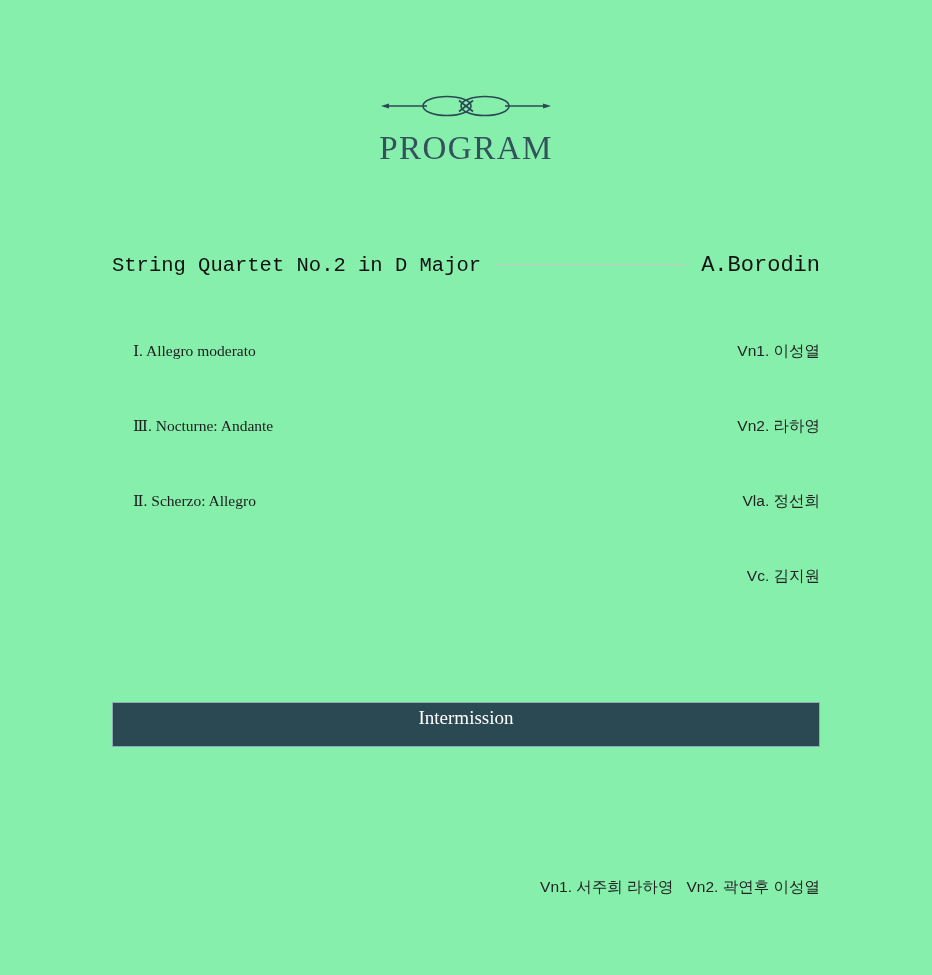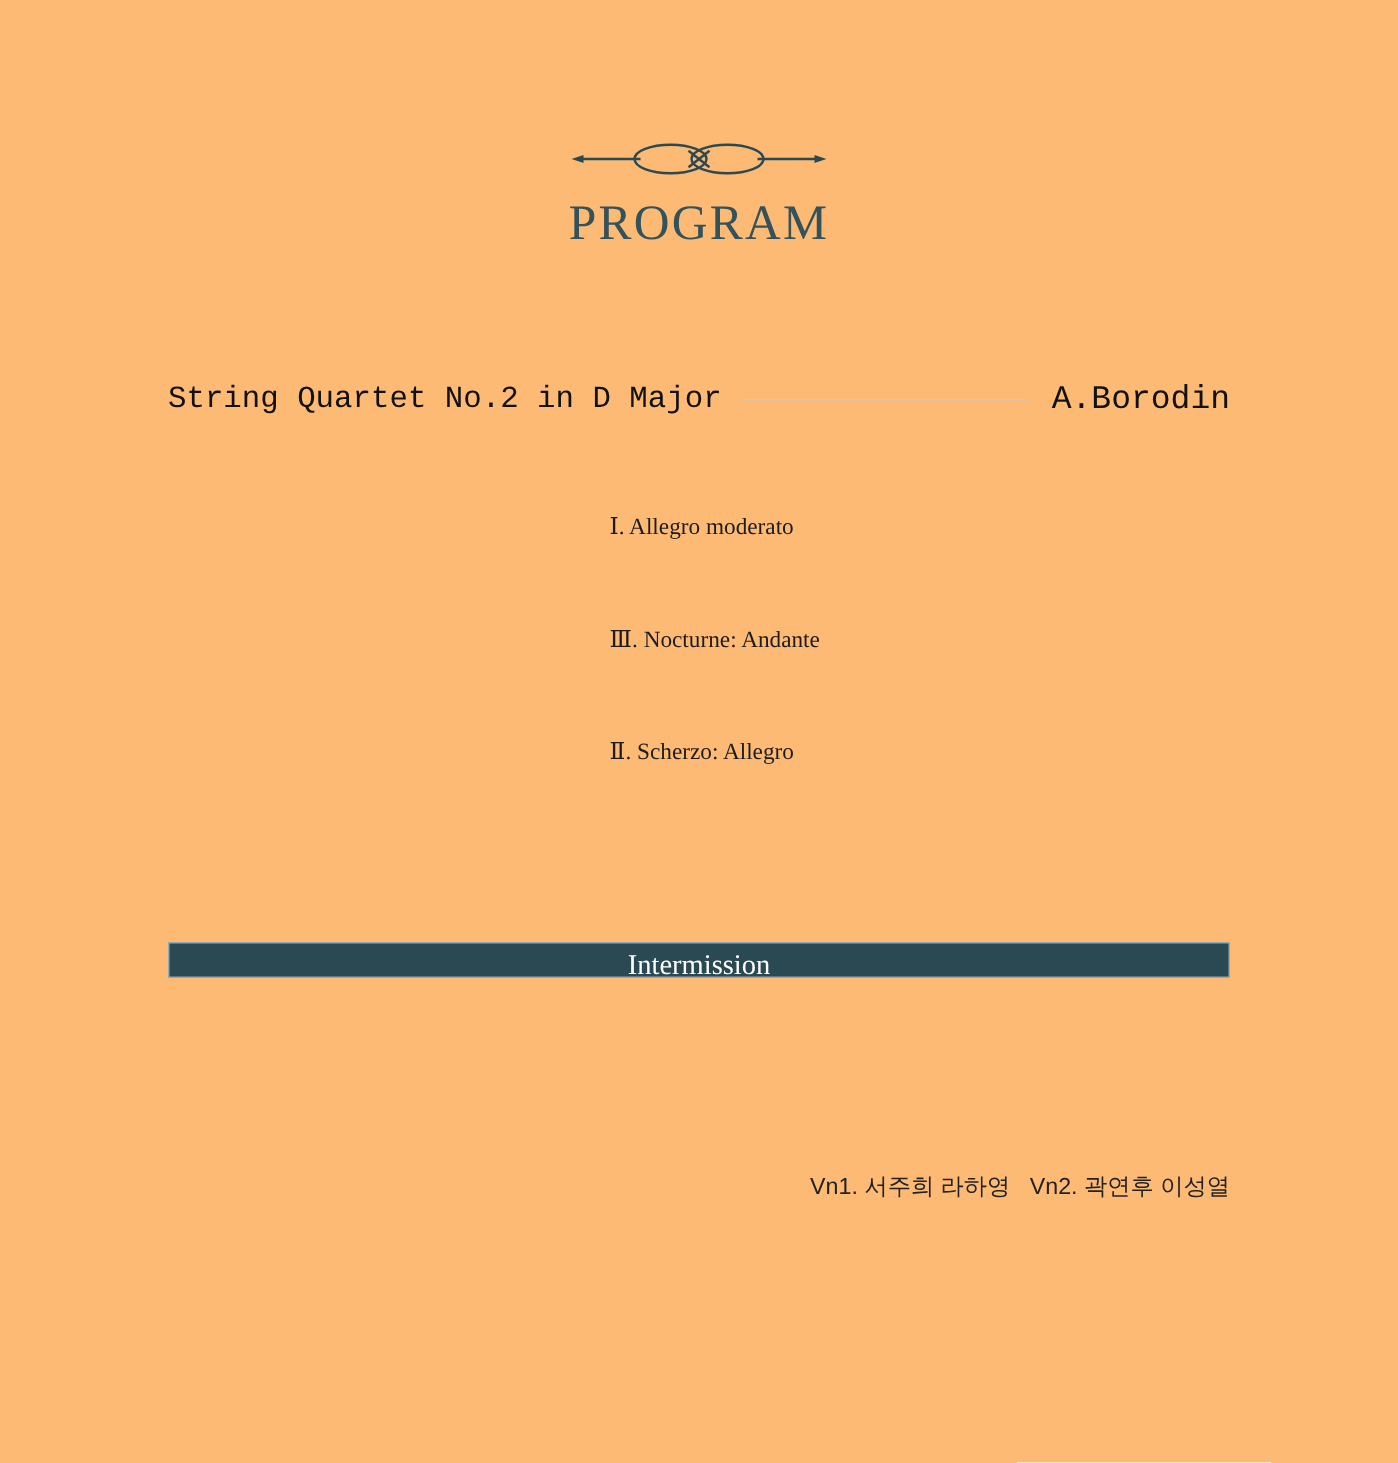--- a/index.html
+++ b/index.html
@@ -5,21 +5,21 @@
   :root{
     --accent:#2b4953;
     --rule:#c9c9c9;
     --text:#151515;
   }
   *{margin:0;padding:0;box-sizing:border-box;}
   html,body{background:#ffffff;}
   .page{
     position:relative;
     width:932px;height:975px;
-    background:#fdba74;
+    background:#86efac;
     overflow:hidden;
     font-family:"Liberation Serif","DejaVu Serif",serif;
     color:var(--text);
   }
   .ornament-wrap{padding-top:92px;text-align:center;}
   .ornament-wrap svg{color:var(--accent);}
   .program-title{
     text-align:center;
     margin-top:6px;
     font-size:33px;
@@ -30,21 +30,21 @@
   .content{padding:0 112px;}
   .piece-header{
     display:flex;align-items:center;gap:15px;font-family:Liberation Mono, monospace;
   }
   .piece-title{
     font-size:20.5px;white-space:nowrap;color:#111;
   }
   .rule{flex:1;height:1.5px;background:var(--rule);}
   .composer{font-size:22px;white-space:nowrap;color:#111;}
   .piece-body{
-    display:flex;justify-content:center;align-items:flex-start;
+    display:flex;justify-content:space-between;align-items:flex-start;
     margin-top:10px;
   }
   .movements{
     padding-left:21px;
     font-size:15.5px;
     line-height:25px;
     color:#1c1c1c;
     white-space:pre;
   }
   .performers{
@@ -54,21 +54,21 @@
     font-size:15.5px;
     line-height:25px;
     color:#222;
     white-space:pre;
   }
   .piece-2 .movements,.piece-2 .performers,
   .piece-3 .movements,.piece-3 .performers{line-height:28px;}
   .piece-1{margin-top:86px;}
   .intermission{
     margin-top:64px;
-    height:24px;line-height:29px;
+    height:45px;line-height:29px;
     background:var(--accent);
     border:1px solid rgba(186,214,222,.7);
     color:#ffffff;
     text-align:center;
     font-size:19px;
   }
   .piece-2{margin-top:70px;}
 </style>
 </head>
 <body>
@@ -97,20 +97,26 @@
         <span class="piece-title">String Quartet No.2 in D Major</span>
         <span class="rule"></span>
         <span class="composer">A.Borodin</span>
       </div>
       <div class="piece-body">
         <div class="movements">
           <div>Ⅰ. Allegro moderato</div>
           <div>Ⅲ. Nocturne: Andante</div>
           <div>Ⅱ. Scherzo: Allegro</div>
         </div>
+        <div class="performers">
+          <div>Vn1. 이성열</div>
+          <div>Vn2. 라하영</div>
+          <div>Vla. 정선희</div>
+          <div>Vc. 김지원</div>
+        </div>
       </div>
     </section>
 
     <div class="intermission">Intermission</div>
 
     <section class="piece piece-2">
       <div class="piece-body">
         <div class="performers">
           <div>Vn1. 서주희 라하영   Vn2. 곽연후 이성열</div>
           

